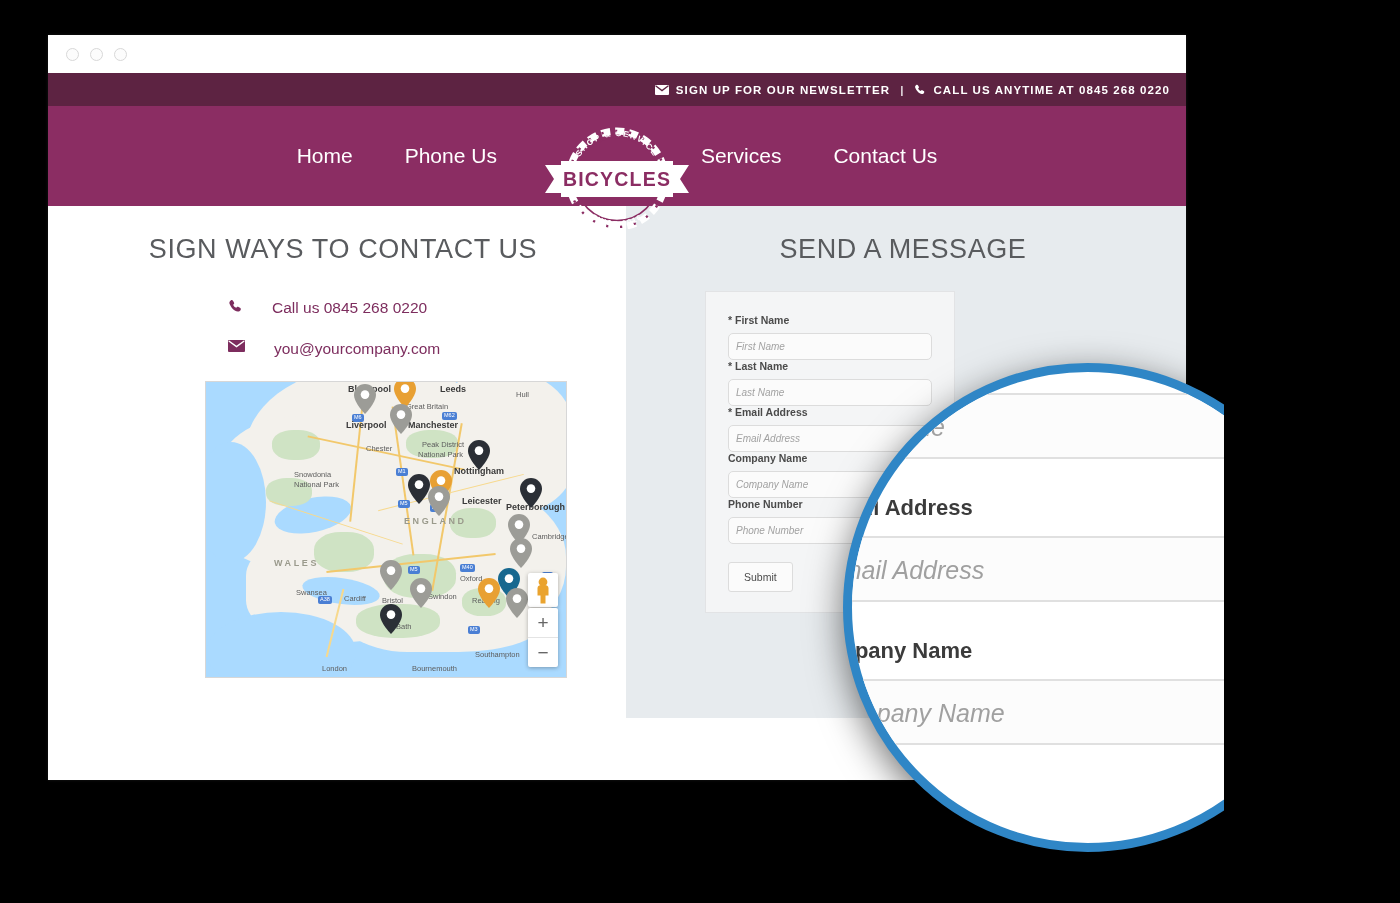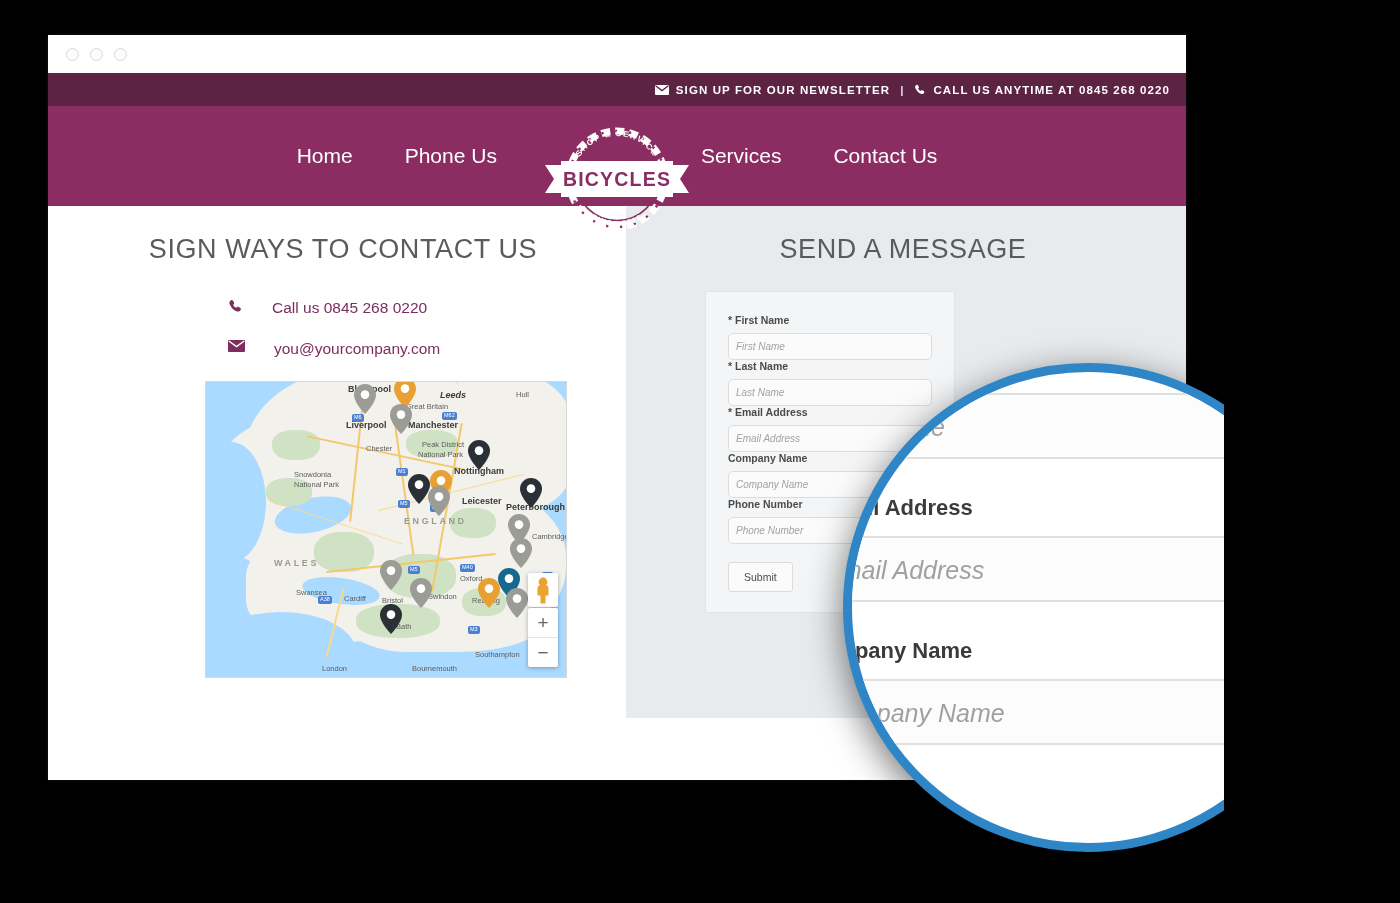--- a/index.html
+++ b/index.html
@@ -413,21 +413,21 @@
           <div class="shield" style="left:190px;top:86px;">M1</div>
           <div class="shield" style="left:192px;top:118px;">M5</div>
           <div class="shield" style="left:224px;top:122px;">A1</div>
           <div class="shield" style="left:202px;top:184px;">M5</div>
           <div class="shield" style="left:254px;top:182px;">M40</div>
           <div class="shield" style="left:336px;top:190px;">A1</div>
           <div class="shield" style="left:262px;top:244px;">M3</div>
           <div class="shield" style="left:112px;top:214px;">A38</div>
 
           <div class="maplabel big" style="left:142px;top:2px;">Blackpool</div>
-          <div class="maplabel big" style="left:234px;top:8px;font-style:italic;">Leeds</div>
+          <div class="maplabel big" style="left:234px;top:2px;">Leeds</div>
           <div class="maplabel" style="left:310px;top:8px;">Hull</div>
           <div class="maplabel big" style="left:140px;top:38px;">Liverpool</div>
           <div class="maplabel big" style="left:202px;top:38px;">Manchester</div>
           <div class="maplabel" style="left:200px;top:20px;">Great Britain</div>
           <div class="maplabel" style="left:160px;top:62px;">Chester</div>
           <div class="maplabel" style="left:216px;top:58px;">Peak District</div>
           <div class="maplabel" style="left:212px;top:68px;">National Park</div>
           <div class="maplabel" style="left:88px;top:88px;">Snowdonia</div>
           <div class="maplabel" style="left:88px;top:98px;">National Park</div>
           <div class="maplabel big" style="left:248px;top:84px;">Nottingham</div>

